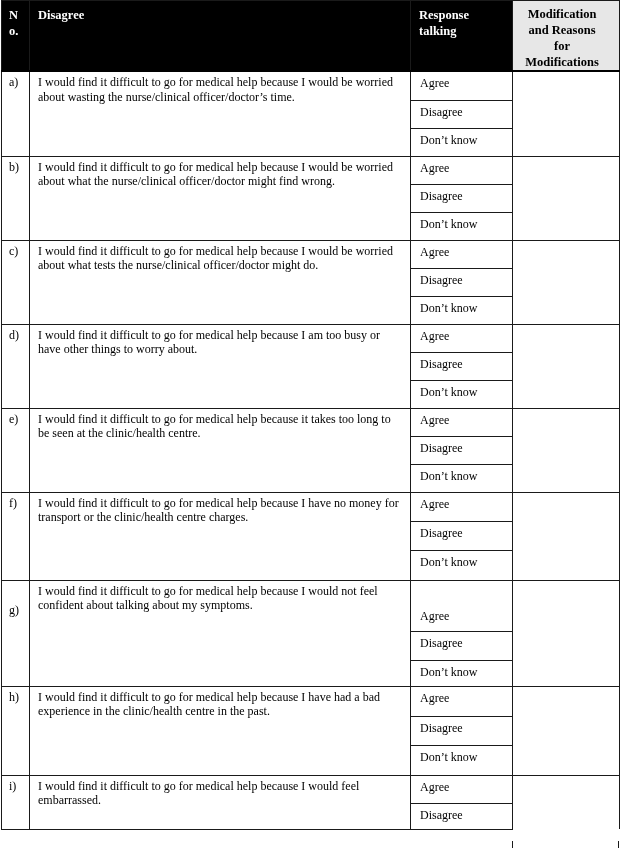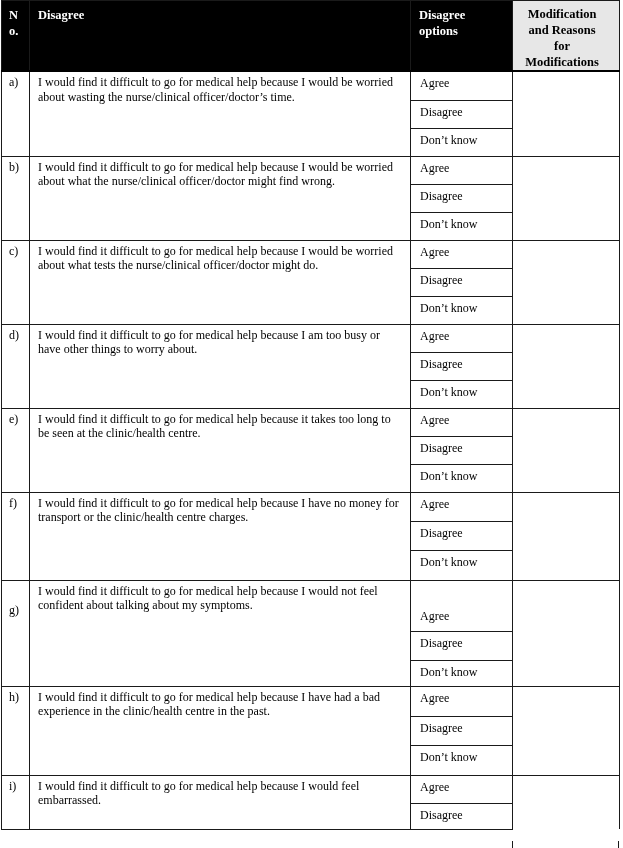--- a/index.html
+++ b/index.html
@@ -66,21 +66,21 @@
     <colgroup>
       <col style="width:28px">
       <col style="width:381px">
       <col style="width:102px">
       <col style="width:107px">
     </colgroup>
     <thead>
       <tr>
         <th class="no-h">No.</th>
         <th>Disagree</th>
-        <th>Disagree options</th>
+        <th>Response talking</th>
         <th class="mod-h">Modification and Reasons for Modifications</th>
       </tr>
     </thead>
     <tbody>
 
       <tr style="height:29px">
         <td class="no-cell" rowspan="3">a)</td>
         <td class="q-cell" rowspan="3">I would find it difficult to go for medical help because I would be worried about wasting the nurse/clinical officer/doctor’s time.</td>
         <td class="opt-cell">Agree</td>
         <td class="mod-cell" rowspan="3"></td>

